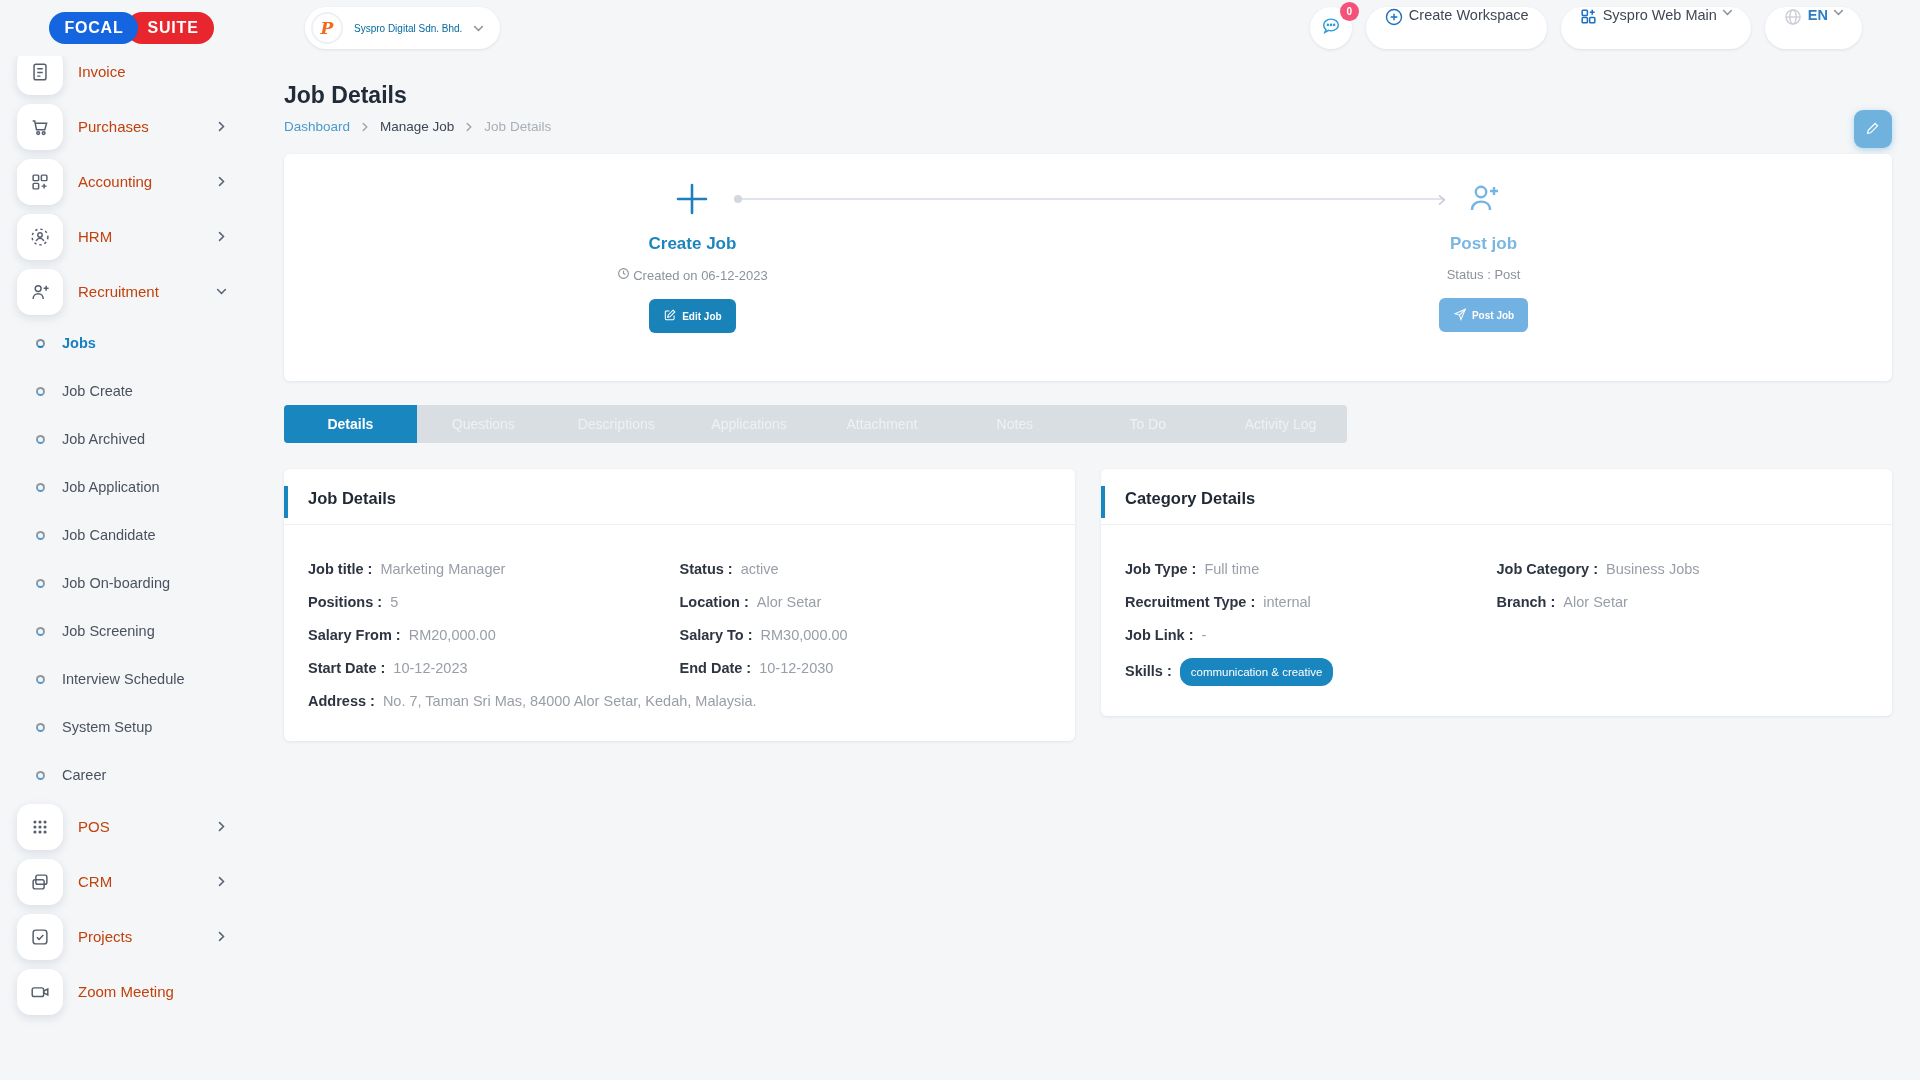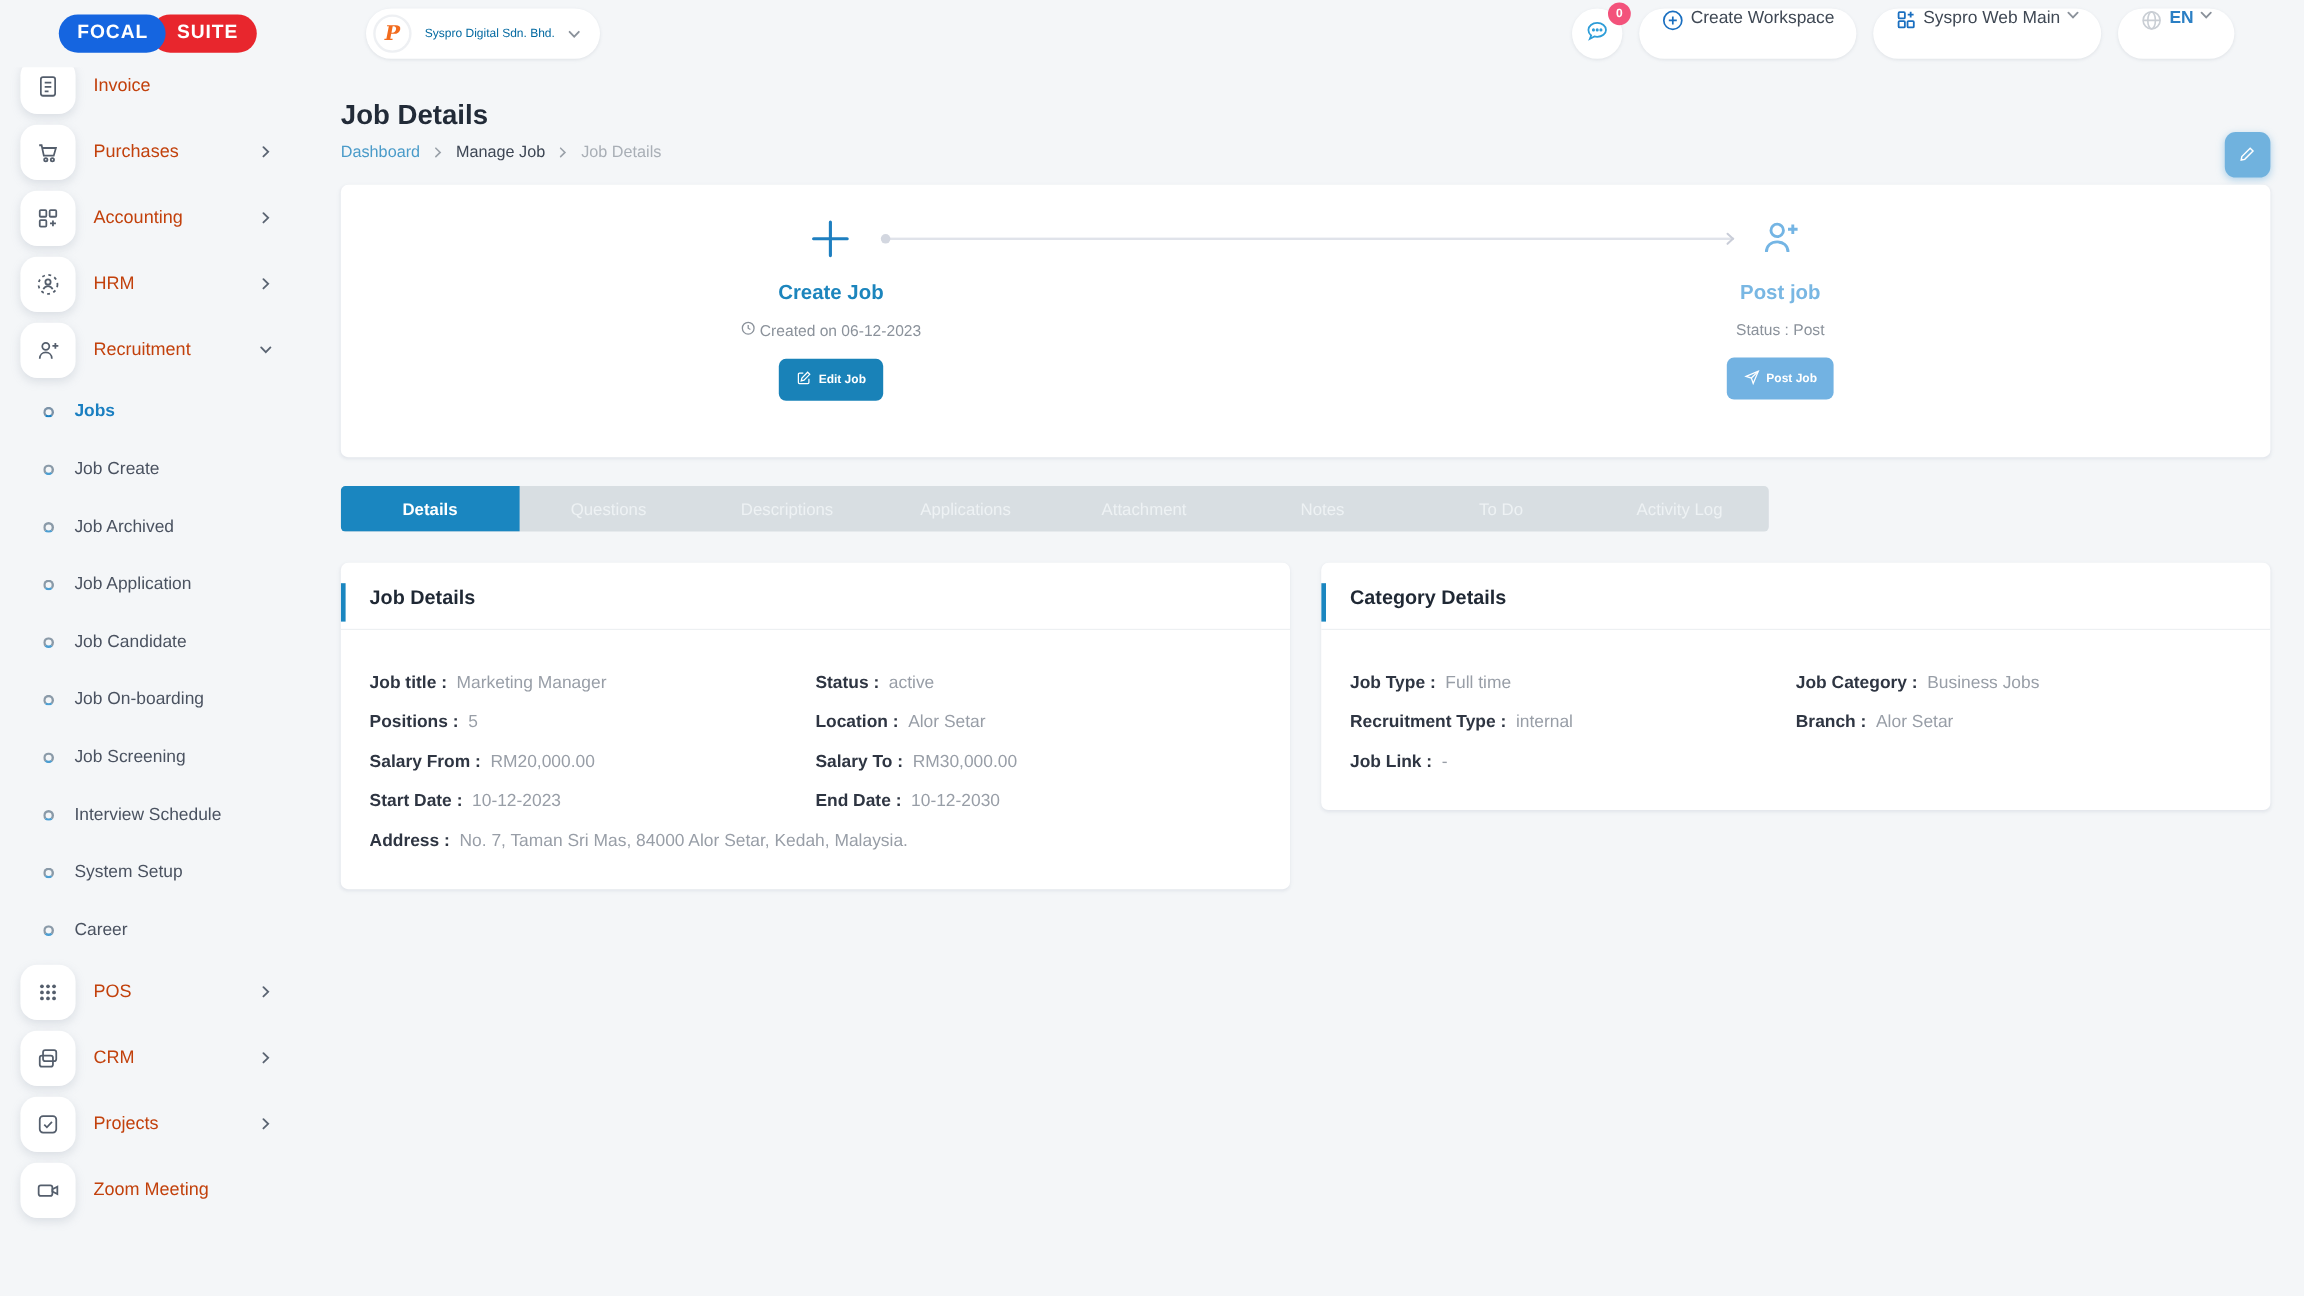--- a/index.html
+++ b/index.html
@@ -58,21 +58,21 @@
   .step-post { left:74.6%; }
   .step-ico { height:38px; display:flex; align-items:center; justify-content:center; }
   .step-title { margin-top:16px; font-size:17px; font-weight:700; }
   .t-create { color:#1c85bd; }
   .t-post { color:#79b7e3; }
   .step-meta { margin-top:13px; font-size:13px; color:#8b929b; display:flex; align-items:center; justify-content:center; gap:3px; }
   .btn { margin-top:16px; border:none; border-radius:6px; color:#fff; font-size:10px; font-weight:600; font-family:inherit; display:inline-flex; align-items:center; gap:5px; padding:9px 14px; cursor:pointer; }
   .btn-primary { background:#1982b8; }
   .btn-light { background:#72b2e2; }
   
-  .tabs { margin-top:24px; width:1190px; display:flex; background:#d8dee2; border-radius:4px; overflow:hidden; }
+  .tabs { margin-top:24px; width:1063px; display:flex; background:#d8dee2; border-radius:4px; overflow:hidden; }
   .tab { flex:1; height:38px; border:none; background:transparent; font-family:inherit; font-size:14px; color:#eef2f4; cursor:pointer; }
   .tab.active { background:#1a86c0; color:#fff; font-weight:600; }
   
   .cards { display:flex; gap:26px; margin-top:26px; align-items:flex-start; }
   .card { flex:1; background:#fff; border-radius:6px; box-shadow:0 1px 3px rgba(160,170,185,.22); position:relative; overflow:hidden; }
   .card-head { padding:20px 24px 16px; border-bottom:1px solid #edf0f2; position:relative; }
   .card-accent { position:absolute; left:0; top:17px; width:4px; height:32px; background:#1a86c0; }
   .card-title { font-size:16.5px; font-weight:700; color:#1f2834; }
   .fields { display:grid; grid-template-columns:1fr 1fr; row-gap:13px; padding:34px 24px 30px; }
   .field { font-size:14.5px; line-height:20px; }
@@ -497,18 +497,21 @@
           <div class="field">
             <span class="f-label">Recruitment Type :</span><span class="f-value">internal</span>
           </div>
           <div class="field">
             <span class="f-label">Branch :</span><span class="f-value">Alor Setar</span>
           </div>
           <div class="field">
             <span class="f-label">Job Link :</span><span class="f-value">-</span>
           </div>
           <div class="field"></div>
+          <div class="field">
+            <span class="f-label">Skills :</span><span class="skill-badge">communication &amp; creative</span>
+          </div>
         </div>
       </section>
     </div>
 
   </main>
 </div>
 
 </body></html>

